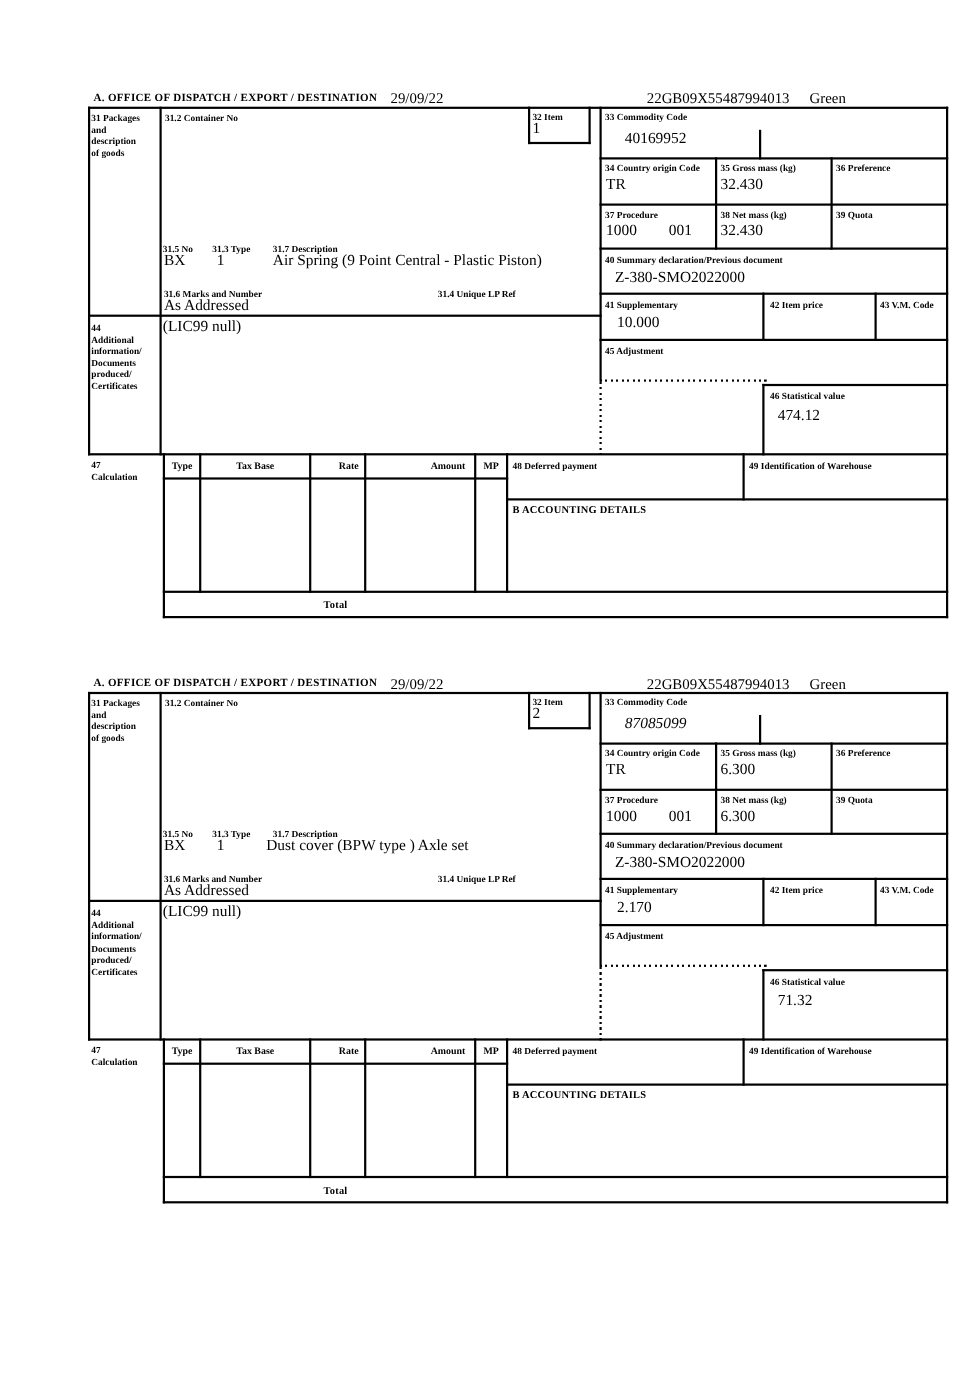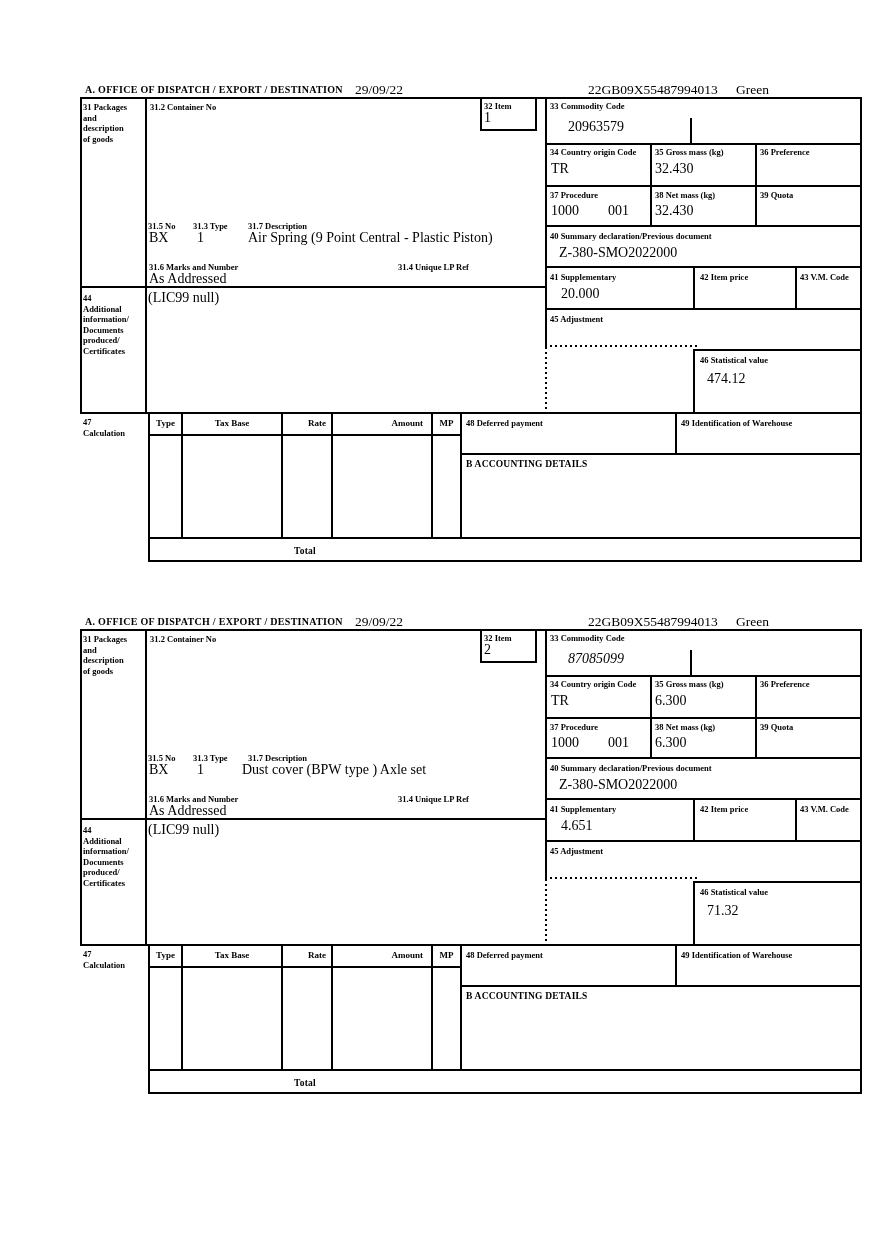--- a/index.html
+++ b/index.html
@@ -127,40 +127,40 @@
     <div class="t val" style="left:168px;top:148px;">Air Spring (9 Point Central - Plastic Piston)</div>
     <div class="t lbl" style="left:69px;top:180px;">31.6 Marks and Number</div>
     <div class="t lbl" style="left:318px;top:180px;">31.4 Unique LP Ref</div>
     <div class="t val" style="left:69px;top:189px;">As Addressed</div>
     <div class="t val" style="left:68px;top:208px;">(LIC99 null)</div>
 
     <div class="t lbl" style="left:404px;top:19px;">32 Item</div>
     <div class="t val" style="left:404px;top:28px;">1</div>
 
     <div class="t lbl" style="left:470px;top:19px;">33 Commodity Code</div>
-    <div class="t val" style="left:488px;top:37px;">20963579</div>
+    <div class="t val" style="left:488px;top:37px;">40169952</div>
 
     <div class="t lbl" style="left:470px;top:65px;">34 Country origin Code</div>
     <div class="t val" style="left:471px;top:79px;">TR</div>
     <div class="t lbl" style="left:575px;top:65px;">35 Gross mass (kg)</div>
     <div class="t val" style="left:575px;top:79px;">32.430</div>
     <div class="t lbl" style="left:680px;top:65px;">36 Preference</div>
 
     <div class="t lbl" style="left:470px;top:108px;">37 Procedure</div>
     <div class="t val" style="left:471px;top:121px;">1000</div>
     <div class="t val" style="left:528px;top:121px;">001</div>
     <div class="t lbl" style="left:575px;top:108px;">38 Net mass (kg)</div>
     <div class="t val" style="left:575px;top:121px;">32.430</div>
     <div class="t lbl" style="left:680px;top:108px;">39 Quota</div>
 
     <div class="t lbl" style="left:470px;top:149px;">40 Summary declaration/Previous document</div>
     <div class="t val" style="left:479px;top:163px;">Z-380-SMO2022000</div>
 
     <div class="t lbl" style="left:470px;top:190px;">41 Supplementary</div>
-    <div class="t val" style="left:481px;top:204px;">20.000</div>
+    <div class="t val" style="left:481px;top:204px;">10.000</div>
     <div class="t lbl" style="left:620px;top:190px;">42 Item price</div>
     <div class="t lbl" style="left:720px;top:190px;">43 V.M. Code</div>
 
     <div class="t lbl" style="left:470px;top:232px;">45 Adjustment</div>
 
     <div class="t lbl" style="left:620px;top:273px;">46 Statistical value</div>
     <div class="t val" style="left:627px;top:289px;">474.12</div>
 
     <div class="t tbl-hdr ctr" style="left:70px;top:336px;width:31px;">Type</div>
     <div class="t tbl-hdr ctr" style="left:103px;top:336px;width:98px;">Tax Base</div>
@@ -258,21 +258,21 @@
     <div class="t val" style="left:471px;top:121px;">1000</div>
     <div class="t val" style="left:528px;top:121px;">001</div>
     <div class="t lbl" style="left:575px;top:108px;">38 Net mass (kg)</div>
     <div class="t val" style="left:575px;top:121px;">6.300</div>
     <div class="t lbl" style="left:680px;top:108px;">39 Quota</div>
 
     <div class="t lbl" style="left:470px;top:149px;">40 Summary declaration/Previous document</div>
     <div class="t val" style="left:479px;top:163px;">Z-380-SMO2022000</div>
 
     <div class="t lbl" style="left:470px;top:190px;">41 Supplementary</div>
-    <div class="t val" style="left:481px;top:204px;">4.651</div>
+    <div class="t val" style="left:481px;top:204px;">2.170</div>
     <div class="t lbl" style="left:620px;top:190px;">42 Item price</div>
     <div class="t lbl" style="left:720px;top:190px;">43 V.M. Code</div>
 
     <div class="t lbl" style="left:470px;top:232px;">45 Adjustment</div>
 
     <div class="t lbl" style="left:620px;top:273px;">46 Statistical value</div>
     <div class="t val" style="left:627px;top:289px;">71.32</div>
 
     <div class="t tbl-hdr ctr" style="left:70px;top:336px;width:31px;">Type</div>
     <div class="t tbl-hdr ctr" style="left:103px;top:336px;width:98px;">Tax Base</div>

